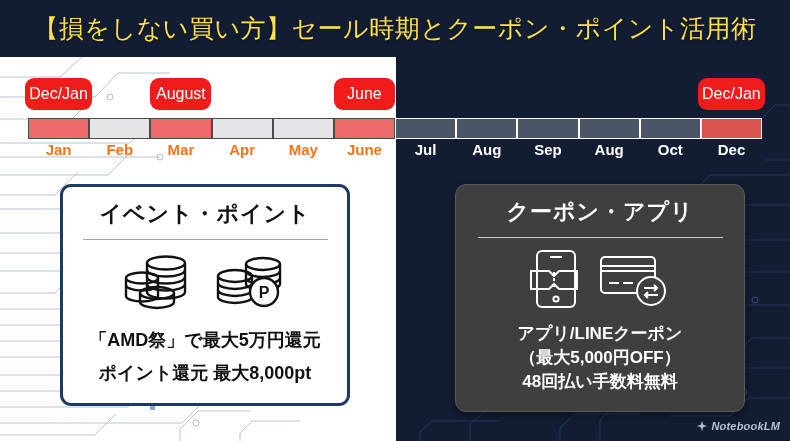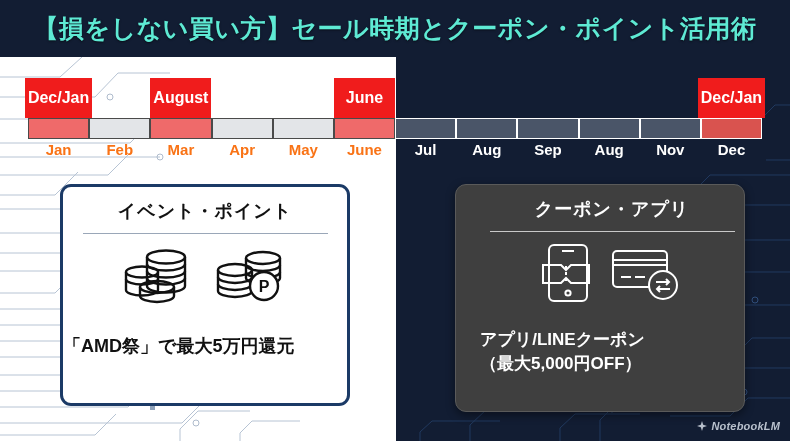--- a/index.html
+++ b/index.html
@@ -18,23 +18,23 @@
   }
   .dark-circuit{position:absolute;inset:0;opacity:.75;}
 
   
   .title-bar{
     position:absolute;left:0;top:0;width:790px;height:57px;
     display:flex;align-items:center;justify-content:center;
     z-index:6;
   }
   .title-text{
-    color:#5eead4;
+    color:#fde047;
     font-size:25px;
-    font-weight:bold;
+    font-weight:normal;
     letter-spacing:.5px;
     white-space:nowrap;
     text-shadow:0 1px 2px rgba(0,0,0,.55);
   }
 
   
   .white-panel{
     position:absolute;left:0;top:57px;width:396px;height:384px;
     background:#ffffff;
     overflow:hidden;
@@ -42,27 +42,28 @@
   }
   .white-circuit{position:absolute;inset:0;}
 
   
   .timeline{
     position:absolute;left:28px;top:78px;width:734px;height:80px;
     z-index:5;
   }
   .tl-badges{position:absolute;left:0;top:0;width:734px;height:40px;}
   .tl-badge{
-    position:absolute;top:0;height:40px;
+    position:absolute;top:0;height:32px;
     background:#f01c1c;
     color:#fff;
-    font-size:16px;font-weight:bold;
+    font-size:16px;font-weight:normal;
     display:flex;align-items:center;justify-content:center;
     white-space:nowrap;
     box-sizing:border-box;
+    border-radius:9px;
   }
   .tl-bar{
     position:absolute;left:0;top:40px;width:734px;height:21px;
     display:flex;
     box-sizing:border-box;
   }
   .tl-cell{
     flex:1 1 0;
     box-sizing:border-box;
     height:21px;
@@ -96,42 +97,41 @@
     background:#ffffff;
     border:3px solid #1b3a66;
     border-radius:11px;
   }
   .card-right{
     left:455px;top:184px;width:290px;height:228px;
     background:#3f3f3f;
     border:1px solid #5a5a5a;
     border-radius:11px;
     box-shadow:0 3px 10px rgba(0,0,0,.45);
-    padding-left:24px;
   }
   .card-title{
-    font-size:18px;font-weight:bold;
+    font-size:22px;font-weight:bold;
     letter-spacing:1px;
     margin-top:12px;
     white-space:nowrap;
   }
   .card-left .card-title{color:#111111;}
   .card-right .card-title{color:#ffffff;}
   .card-rule{
     width:245px;height:1px;margin-top:10px;
   }
   .card-left .card-rule{background:#9aa7b8;}
   .card-right .card-rule{background:#c9c9c9;}
   .card-icons{
     margin-top:10px;height:62px;
     display:flex;align-items:center;justify-content:center;gap:14px;
   }
   .card-lines{
-    margin-top:24px;width:100%;
-    display:flex;flex-direction:column;align-items:flex-start;
+    margin-top:12px;width:100%;
+    display:flex;flex-direction:column;align-items:center;
   }
   .card-line{
     font-size:18px;font-weight:bold;
     white-space:nowrap;
     line-height:1.5;
   }
   .card-left .card-line{color:#111111;font-size:18px;line-height:1.85;}
   .card-right .card-line{color:#ffffff;font-size:17px;line-height:1.42;}
 
   
@@ -262,21 +262,21 @@
         <div class="tl-month onlight">Jan</div>
         <div class="tl-month onlight">Feb</div>
         <div class="tl-month onlight">Mar</div>
         <div class="tl-month onlight">Apr</div>
         <div class="tl-month onlight">May</div>
         <div class="tl-month onlight">June</div>
         <div class="tl-month ondark">Jul</div>
         <div class="tl-month ondark">Aug</div>
         <div class="tl-month ondark">Sep</div>
         <div class="tl-month ondark">Aug</div>
-        <div class="tl-month ondark">Nov</div>
+        <div class="tl-month ondark">Oct</div>
         <div class="tl-month ondark">Dec</div>
       </div>
   </div>
 
 
   <div class="card card-left">
     <div class="card-title">イベント・ポイント</div>
     <div class="card-rule"></div>
     <div class="card-icons">
       <svg width="78" height="58" viewBox="0 0 78 58">
@@ -313,20 +313,21 @@
           <path d="M3 31 a17 6 0 0 0 34 0"></path>
           <path d="M3 38 a17 6 0 0 0 34 0"></path>
           <path d="M3 45 a17 6 0 0 0 34 0"></path>
           <circle cx="49" cy="40" r="14" fill="#ffffff"></circle>
         </g>
         <text x="49" y="46" text-anchor="middle" font-family="Liberation Sans, sans-serif" font-size="16" font-weight="bold" fill="#111111">P</text>
       </svg>
     </div>
     <div class="card-lines" id="card-left-lines">
         <div class="card-line">「AMD祭」で最大5万円還元</div>
+        <div class="card-line">ポイント還元 最大8,000pt</div>
       </div>
   </div>
 
   <div class="card card-right">
     <div class="card-title">クーポン・アプリ</div>
     <div class="card-rule"></div>
     <div class="card-icons">
       <svg width="56" height="60" viewBox="0 0 56 60">
         <g fill="none" stroke="#ffffff" stroke-width="2">
           <rect x="8" y="2" width="38" height="56" rx="5"></rect>
@@ -347,20 +348,21 @@
           <path d="M24 34 H34"></path>
           <circle cx="52" cy="42" r="14" fill="#3f3f3f"></circle>
           <path d="M45 39 H58 M55 36 L58 39 L55 42"></path>
           <path d="M59 46 H46 M49 43 L46 46 L49 49"></path>
         </g>
       </svg>
     </div>
     <div class="card-lines" id="card-right-lines">
         <div class="card-line">アプリ/LINEクーポン</div>
         <div class="card-line">（最大5,000円OFF）</div>
+        <div class="card-line">48回払い手数料無料</div>
       </div>
   </div>
 
   <div class="watermark">
     <svg width="10" height="10" viewBox="0 0 10 10">
       <path d="M5 0 L6.2 3.8 L10 5 L6.2 6.2 L5 10 L3.8 6.2 L0 5 L3.8 3.8 Z" fill="#b8c0cc"></path>
     </svg>
     <span class="wm-text">NotebookLM</span>
   </div>
 

